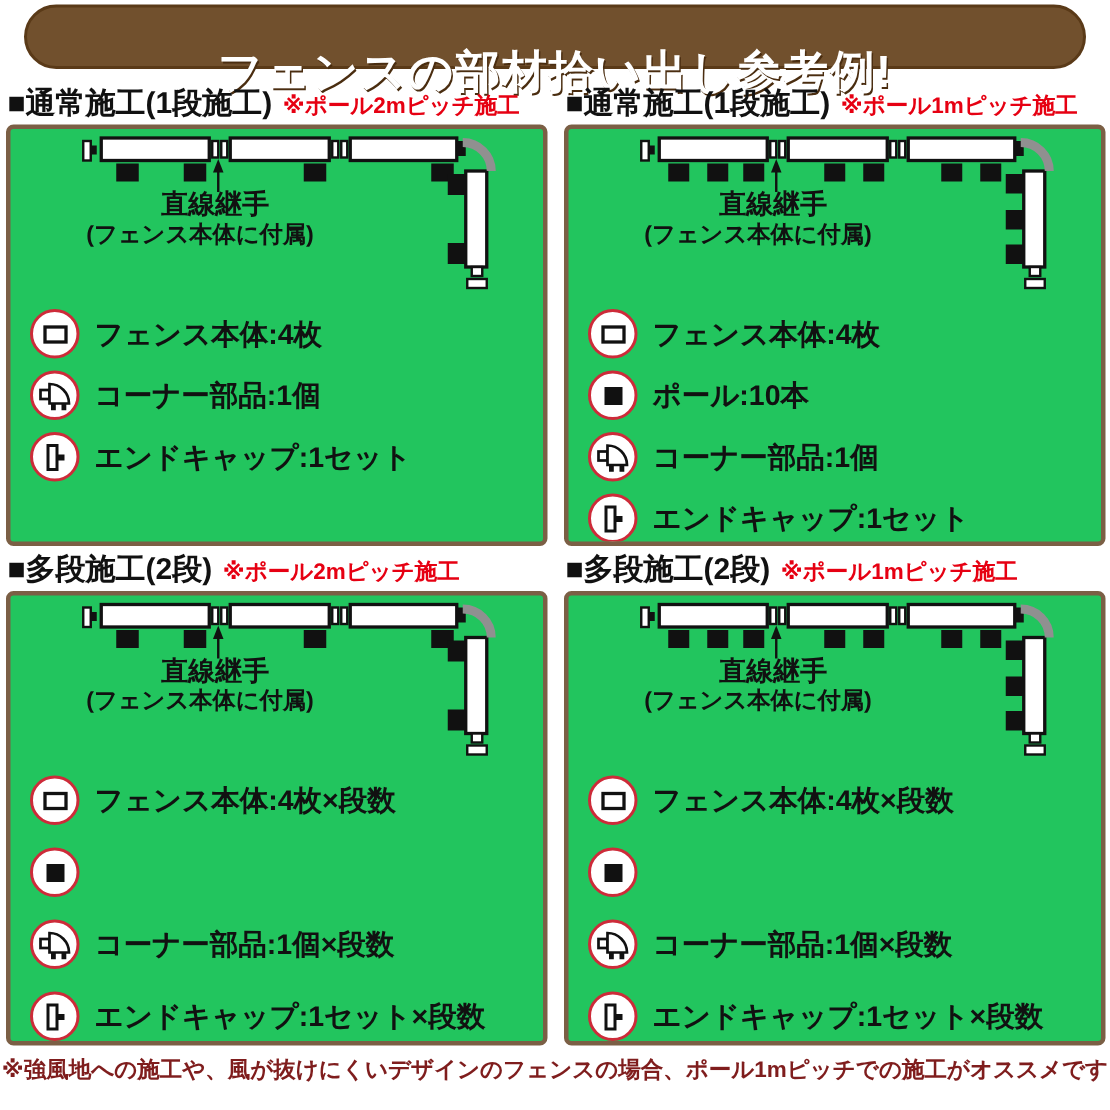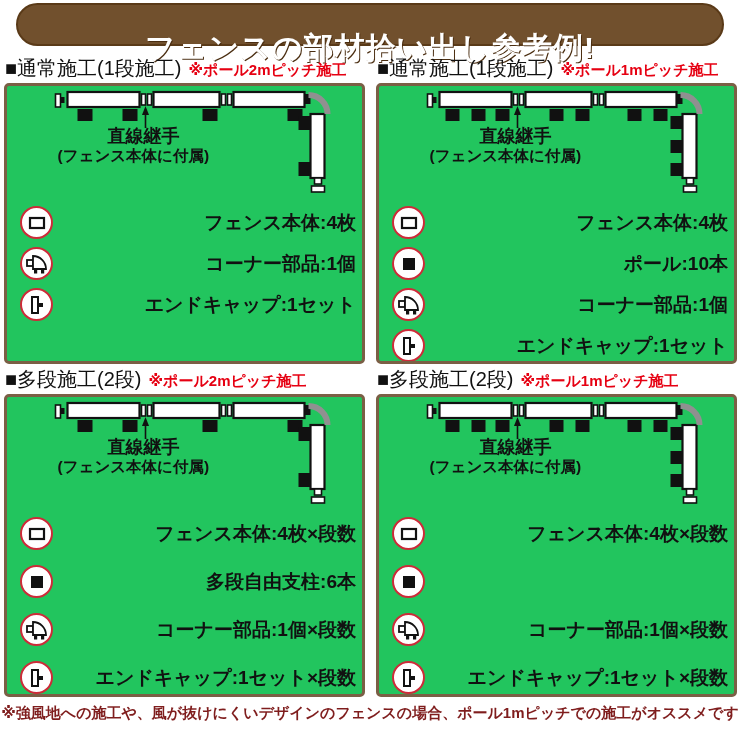--- a/index.html
+++ b/index.html
@@ -8,35 +8,35 @@
   
   .banner { width:708px; height:43px; margin:3px auto 0; background:#71502d;
             border:2px solid #5a3a18; border-radius:22px;
             display:flex; align-items:center; justify-content:center; }
   .banner .title { color:#ffffff; font-size:30px; font-weight:bold; letter-spacing:1px;
                    text-shadow:1px 1px 0 #4a2d10; white-space:nowrap;margin-top:48px; }
   
   .grid { display:grid; grid-template-columns:361px 361px; column-gap:11px;
           padding:0 4px; margin-top:7px; }
   .panel-head { height:25px; display:flex; align-items:baseline; margin:2px 0 3px 1px; white-space:nowrap; }
-  .head-main { font-size:20px; font-weight:normal; color:#111; }
+  .head-main { font-size:20px; font-weight:bold; color:#111; }
   .head-note { font-size:15px; font-weight:bold; color:#e60012; margin-left:7px;text-align:right; }
   .box { border:3px solid #7b5f45; border-radius:5px; background:#22c55e; overflow:hidden; }
   .box.short { height:281px; }
   .box.tall  { height:303px; }
   .diagram { display:block; width:100%; height:110px; }
   .dseg { fill:#fff; stroke:#111; stroke-width:2.2; }
   .djoint { fill:#fff; stroke:#111; stroke-width:1.6; }
   .dpole { fill:#111; }
   .dtext1 { font-size:18px; font-weight:bold; fill:#111; }
   .dtext2 { font-size:15.5px; font-weight:bold; fill:#111; }
   ul.parts { list-style:none; padding:10px 6px 6px 13px; display:flex; flex-direction:column; }
   .short ul.parts { gap:8px; }
   .tall  ul.parts { gap:15px; }
-  ul.parts li { display:flex; align-items:center; gap:10px;justify-content:space-between; }
+  ul.parts li { display:flex; align-items:center; gap:10px; }
   .icon-circle { width:33px; height:33px; flex:0 0 33px; border:2px solid #cd2b39; border-radius:50%;
                  display:flex; align-items:center; justify-content:center; background:#fff; }
   .part-label { font-size:19px; font-weight:bold; color:#111; white-space:nowrap; letter-spacing:0; }
   .footer-note { margin-top:7px; text-align:center; font-size:15px; font-weight:bold;
                  color:#7f1d1d; white-space:nowrap; }
 </style>
 </head>
 <body>
 
 <div class="banner">
@@ -269,21 +269,20 @@
               </svg>
           </span>
             <span class="part-label">フェンス本体:4枚×段数</span>
         </li>
         <li>
           <span class="icon-circle">
             <svg width="22" height="22" viewBox="0 0 22 22">
                 <rect x="5" y="5" width="12" height="12" fill="#111"></rect>
               </svg>
           </span>
-            <span class="part-label">多段自由支柱:6本</span>
         </li>
         <li>
           <span class="icon-circle">
             <svg width="22" height="22" viewBox="0 0 22 22">
                 <rect x="1" y="7" width="6" height="6" fill="#fff" stroke="#111" stroke-width="1.8"></rect>
                 <path d="M7 3 A 13 13 0 0 1 20 16 L 7 16 Z" fill="#fff" stroke="#111" stroke-width="1.8"></path>
                 <rect x="8" y="16" width="3.2" height="4.5" fill="#111"></rect>
                 <rect x="15" y="16" width="3.2" height="4.5" fill="#111"></rect>
               </svg>
           </span>

